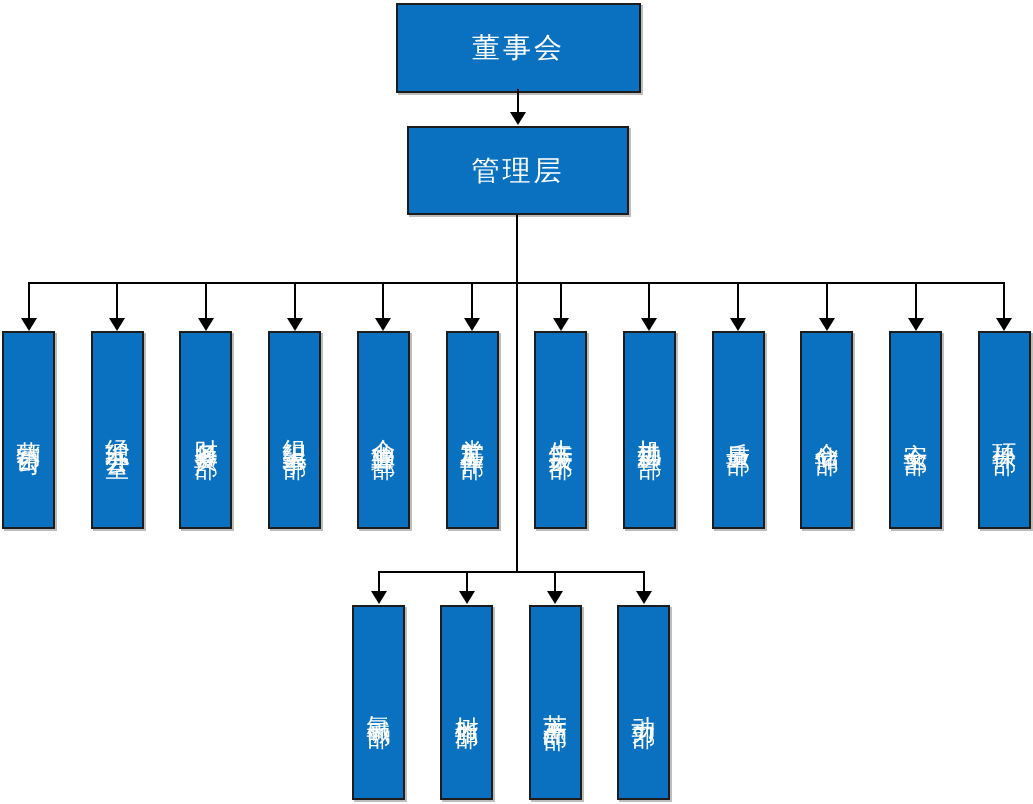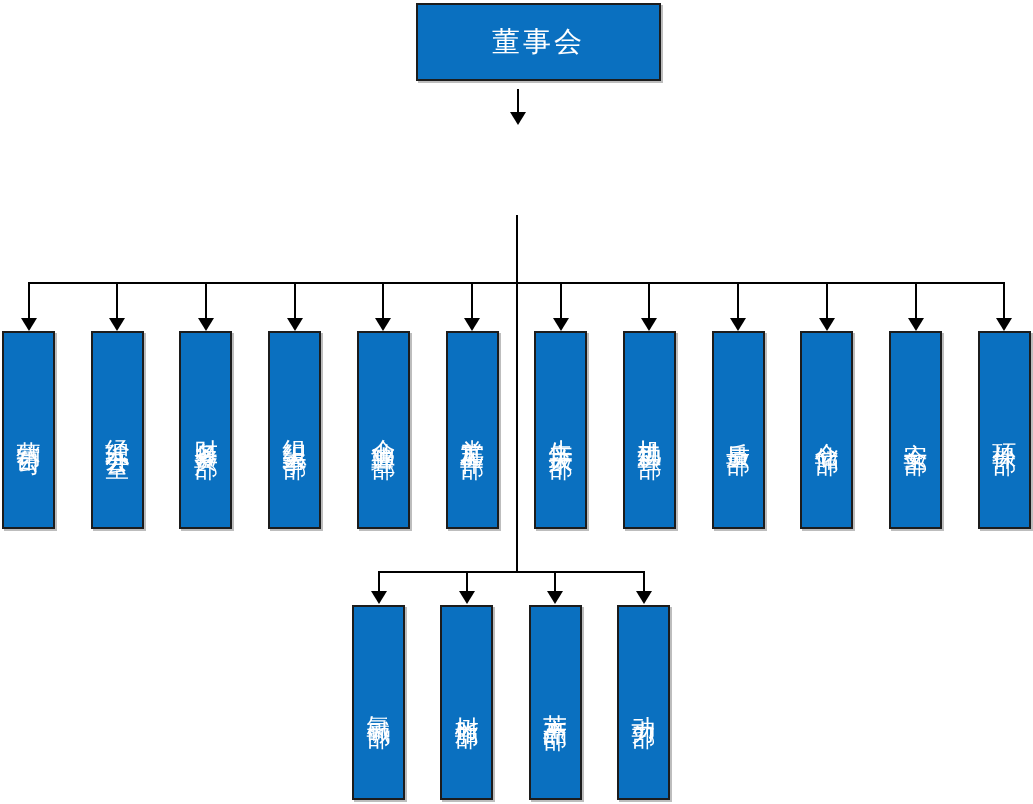--- a/index.html
+++ b/index.html
@@ -50,27 +50,30 @@
     border-left:8px solid transparent;
     border-right:8px solid transparent;
     border-top:13px solid #000000;
   }
 </style>
 </head>
 <body>
 
 <div class="canvas">
 
-  <div class="box hbox" style="left:416px;top:3px;width:245px;height:78px;">
+  <div class="box hbox" style="left:396px;top:3px;width:245px;height:90px;">
     <span>董事会</span>
   </div>
 
   <div class="vline" style="left:517px;top:89px;height:25px;"></div>
   <div class="tri" style="left:510px;top:112px;"></div>
 
+  <div class="box hbox" style="left:407px;top:126px;width:222px;height:89px;">
+    <span>管理层</span>
+  </div>
 
   <div class="vline" style="left:516px;top:215px;height:357px;"></div>
 
   <div class="hline" style="left:28px;top:282px;width:977px;"></div>
 
   <div class="vline" style="left:27.5px;top:284px;height:35px;"></div>
   <div class="tri" style="left:20.5px;top:318px;"></div>
   <div class="vline" style="left:116.2px;top:284px;height:35px;"></div>
   <div class="tri" style="left:109.2px;top:318px;"></div>
   <div class="vline" style="left:204.9px;top:284px;height:35px;"></div>

